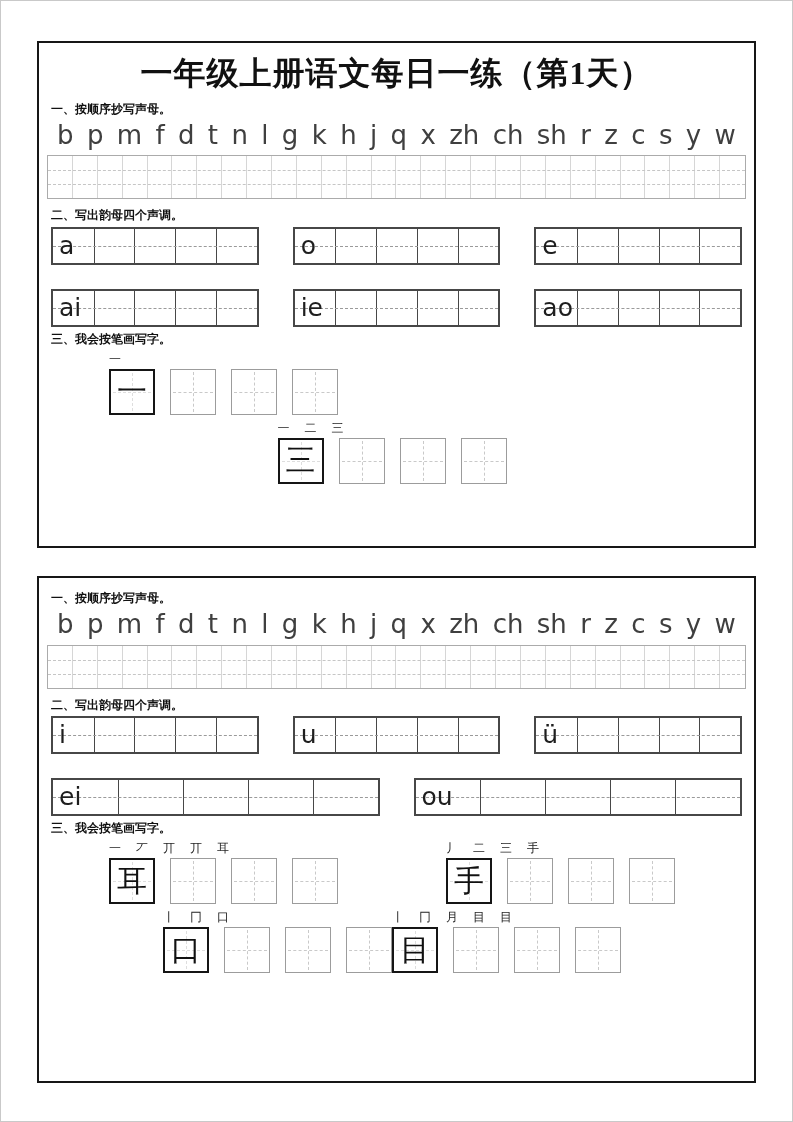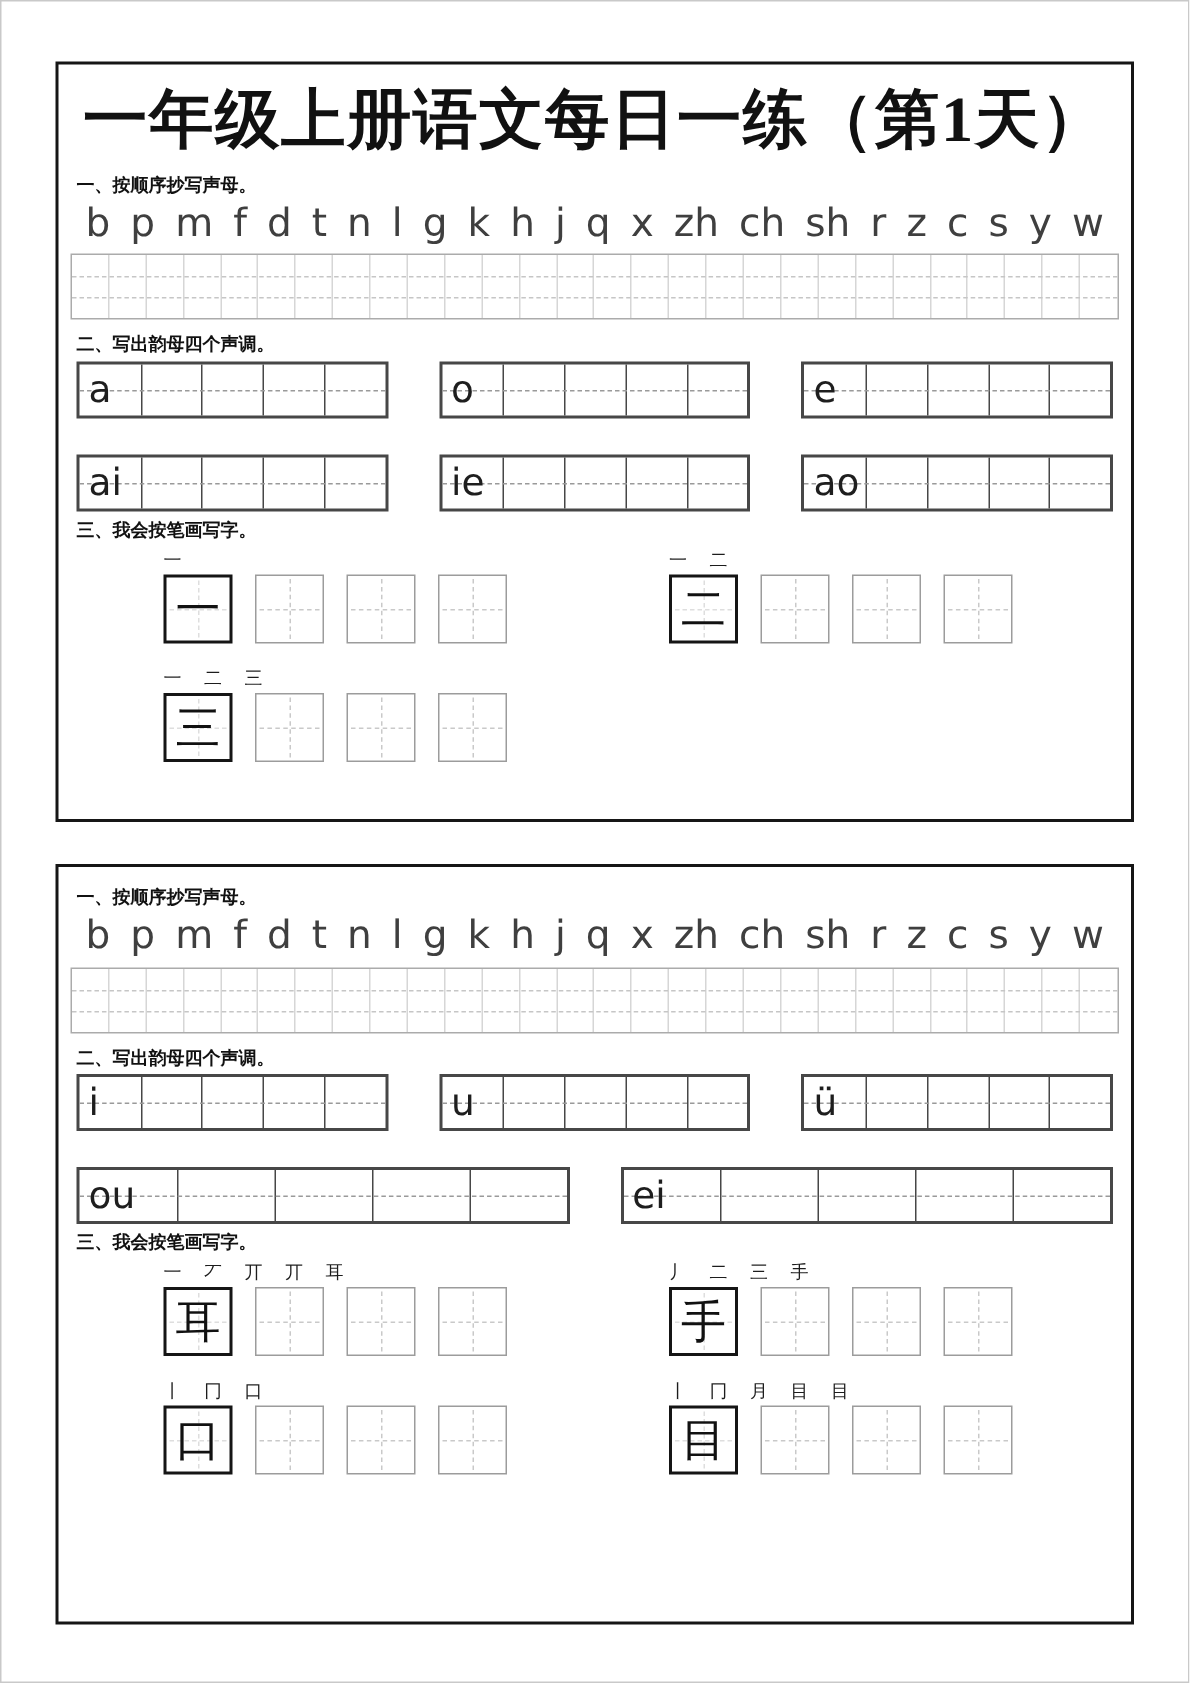--- a/index.html
+++ b/index.html
@@ -2,21 +2,21 @@
 <html><head>
 <meta charset="utf-8">
 <style>
   * { margin:0; padding:0; box-sizing:border-box; }
   html,body { width:793px; height:1122px; }
   body { background:#ffffff; font-family:"Liberation Serif", serif; color:#111; }
   .scan { width:793px; height:1122px; border:1px solid #c9c9c9; padding:40px 36px 38px; background:#fff; }
   .sheet { border:2px solid #161616; height:507px; padding:10px 8px 0; background:#fff; }
   .sheet-1 { margin-bottom:28px; }
 
-  .title { text-align:center; font-size:43px; font-weight:700; line-height:1.3; margin-bottom:6px; letter-spacing:1px; }
+  .title { text-align:center; font-size:32px; font-weight:700; line-height:1.3; margin-bottom:6px; letter-spacing:1px; }
 
   .sec-label { font-weight:700; font-size:12px; line-height:1.45; margin:2px 4px; }
   .sec3 { margin-top:4px; }
 
   .letters { display:flex; justify-content:space-between; align-items:baseline; margin:0 10px 4px;
              font-family:"DejaVu Sans", sans-serif; font-size:26px; line-height:1.2; color:#3f3f3f; }
 
   .strip { position:relative; height:44px; border:1px solid #ababab; display:grid;
            grid-template-columns:repeat(28,1fr); margin:0 0 8px; }
   .strip-col { border-right:1px solid #d6d6d6; }
@@ -27,21 +27,21 @@
   .vrow { display:flex; gap:34px; padding:0 4px; }
   .vrow2 { margin-top:24px; }
   .vgrid { flex:1; height:38px; border:2px solid #474747; position:relative; display:grid;
            grid-template-columns:repeat(5,1fr); background:#fff; }
   .vcell { border-left:1px solid #474747; }
   .vletter { border-left:none; font-family:"DejaVu Sans", sans-serif; font-size:25px; color:#1e1e1e;
              display:flex; align-items:center; padding-left:6px; position:relative; z-index:2; }
   .gridmid { position:absolute; top:50%; left:0; right:0; border-top:1px dashed #9a9a9a; }
 
   .char-row { display:flex; justify-content:space-between; padding:0 71px 0 62px; margin-top:2px; }
-  .char-row + .char-row { margin-top:14px; }
+  .char-row + .char-row { margin-top:4px;justify-content:center; }
   .char-item { width:229px; }
   .stroke-hint { height:15px; line-height:15px; font-size:12px; color:#1c1c1c; letter-spacing:6px; margin:2px 0; }
   .squares { display:flex; gap:15px; }
   .sq { width:46px; height:46px; position:relative; flex:0 0 46px; }
   .sq.empty { border:1px solid #9c9c9c; }
   .sq.filled { border:2px solid #151515; display:flex; align-items:center; justify-content:center; }
   .sq::before { content:""; position:absolute; left:50%; top:2px; bottom:2px; border-left:1px dashed #c9c9c9; }
   .sq::after  { content:""; position:absolute; top:50%; left:2px; right:2px; border-top:1px dashed #c9c9c9; }
   .sq.filled::before, .sq.filled::after { border-color:#dedede; }
   .ch { position:relative; z-index:2; font-size:30px; color:#111; }
@@ -173,31 +173,20 @@
         <div class="stroke-hint">一</div>
         <div class="squares">
           <div class="sq filled">
               <span class="ch">一</span>
             </div>
           <div class="sq empty"></div>
           <div class="sq empty"></div>
           <div class="sq empty"></div>
         </div>
       </div>
-      <div class="char-item">
-        <div class="stroke-hint">一 二</div>
-        <div class="squares">
-          <div class="sq filled">
-              <span class="ch">二</span>
-            </div>
-          <div class="sq empty"></div>
-          <div class="sq empty"></div>
-          <div class="sq empty"></div>
-        </div>
-      </div>
     </div>
     <div class="char-row">
       <div class="char-item">
         <div class="stroke-hint">一 二 三</div>
         <div class="squares">
           <div class="sq filled">
               <span class="ch">三</span>
             </div>
           <div class="sq empty"></div>
           <div class="sq empty"></div>
@@ -290,29 +279,29 @@
         <div class="vcell vletter">ü</div>
         <div class="gridmid"></div>
       <div class="vcell"></div>
           <div class="vcell"></div>
           <div class="vcell"></div>
           <div class="vcell"></div>
         </div>
     </div>
     <div class="vrow vrow2">
       <div class="vgrid">
+        <div class="vcell vletter">ei</div>
+        <div class="gridmid"></div>
+      <div class="vcell"></div>
+          <div class="vcell"></div>
+          <div class="vcell"></div>
+          <div class="vcell"></div>
+        </div>
+      <div class="vgrid">
         <div class="vcell vletter">ou</div>
-        <div class="gridmid"></div>
-      <div class="vcell"></div>
-          <div class="vcell"></div>
-          <div class="vcell"></div>
-          <div class="vcell"></div>
-        </div>
-      <div class="vgrid">
-        <div class="vcell vletter">ei</div>
         <div class="gridmid"></div>
       <div class="vcell"></div>
           <div class="vcell"></div>
           <div class="vcell"></div>
           <div class="vcell"></div>
         </div>
     </div>
 
     <div class="sec-label sec3">三、我会按笔画写字。</div>
     <div class="char-row">

